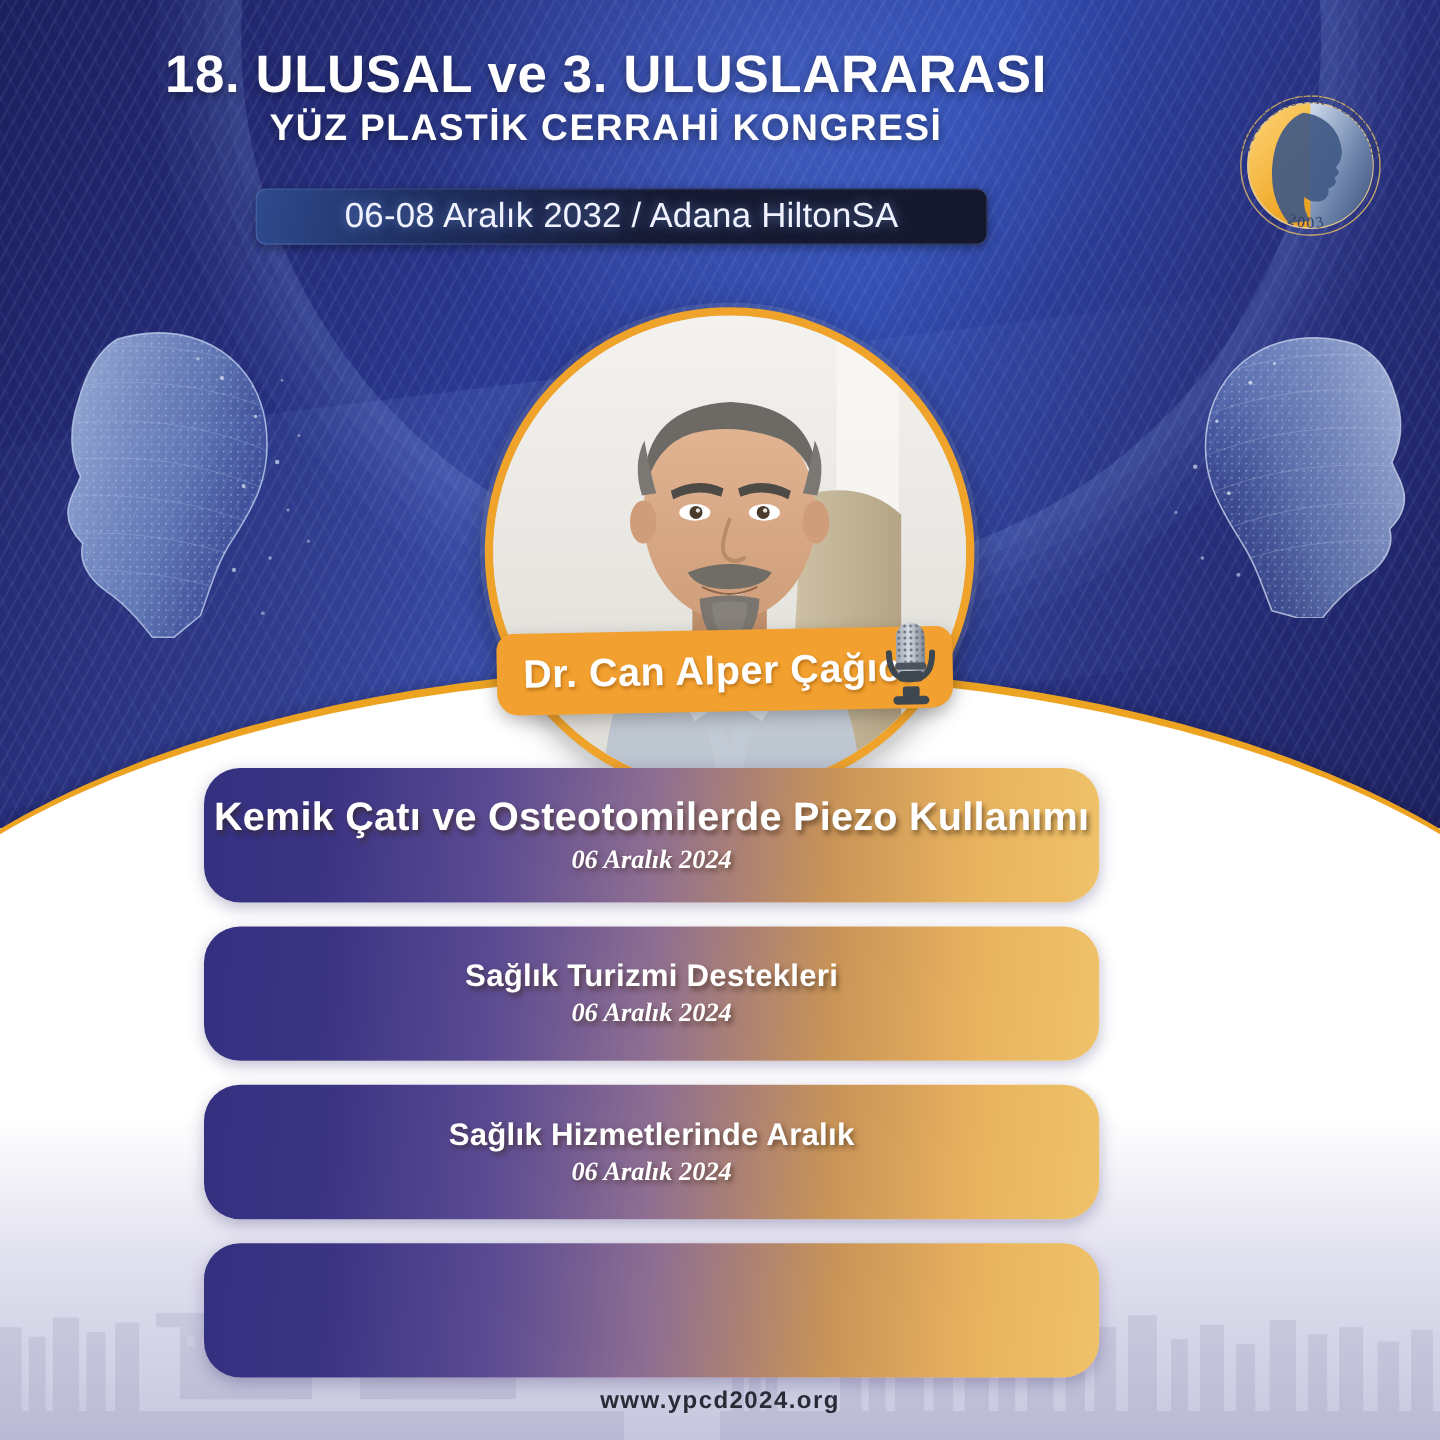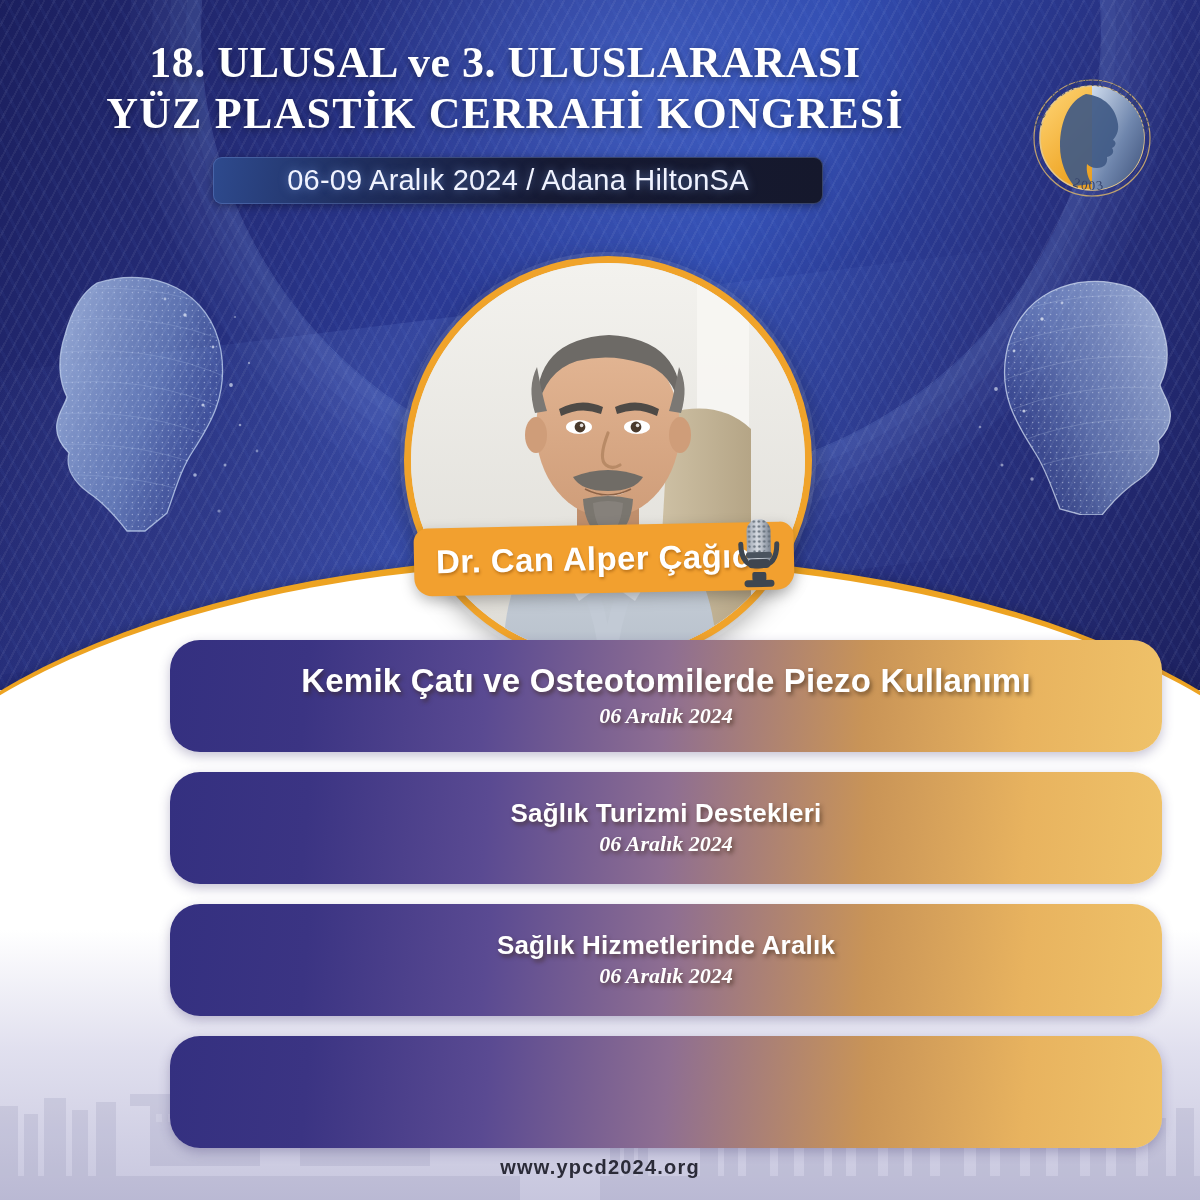--- a/index.html
+++ b/index.html
@@ -62,24 +62,24 @@
   
   .wire{position:absolute;opacity:.85;}
   .wire.left{left:35px;top:255px;width:235px;height:280px;}
   .wire.right{right:10px;top:265px;width:235px;height:250px;transform:scaleX(-1);}
 
   
   .title-wrap{position:absolute;left:0;top:40px;width:1010px;text-align:center;}
   .title-l1,.title-l2{
     color:#ffffff;font-weight:bold;letter-spacing:.5px;
     text-shadow:0 2px 7px rgba(0,0,0,.40);
-    line-height:1.03;white-space:nowrap;font-family:Liberation Serif, serif;
+    line-height:1.03;white-space:nowrap;
   }
   .title-l1{font-size:44px;}
-  .title-l2{font-size:44px;margin-top:6px;letter-spacing:1.2px;}
+  .title-l2{font-size:31px;margin-top:6px;letter-spacing:1.2px;}
 
   .date-badge{
     position:absolute;left:213px;top:157px;width:610px;height:47px;
     border-radius:9px;
     background:linear-gradient(100deg,#2e4a8e 0%,#203062 22%,#161a33 55%,#15182c 100%);
     box-shadow:inset 0 0 0 1px rgba(120,150,220,.35), 0 2px 8px rgba(0,0,0,.35);
     display:flex;align-items:center;justify-content:center;
   }
   .date-badge span{
     color:#f0f3ff;font-size:29px;letter-spacing:.2px;
@@ -125,21 +125,21 @@
   .name-banner .nm{
     color:#ffffff;font-size:33px;font-weight:bold;letter-spacing:.4px;
     margin-left:22px;white-space:nowrap;
     text-shadow:1px 2px 3px rgba(120,60,0,.45);
   }
   .mic{position:absolute;right:8px;top:-8px;width:54px;height:78px;}
 
   
   .cards{position:absolute;left:170px;top:640px;width:872px;}
   .card{
-    position:relative;width:992px;height:112px;border-radius:30px;
+    position:relative;width:746px;height:112px;border-radius:30px;
     margin-bottom:20px;
     background:linear-gradient(95deg,
        #343080 0%, #3b3483 14%, #5a4a92 32%, #8e6e92 50%,
        #c99457 70%, #e8b35f 86%, #efc269 100%);
     box-shadow:0 4px 12px rgba(60,50,110,.30);
     display:flex;flex-direction:column;align-items:center;justify-content:center;
     overflow:hidden;
   }
   .card .c-title{
     color:#ffffff;font-size:26px;font-weight:bold;letter-spacing:.2px;
@@ -276,21 +276,21 @@
         </g>
       </svg>
     </div>
 
     <div class="title-wrap">
       <div class="title-l1">18. ULUSAL ve 3. ULUSLARARASI</div>
       <div class="title-l2">YÜZ PLASTİK CERRAHİ KONGRESİ</div>
     </div>
 
     <div class="date-badge">
-      <span>06-09 Aralık 2024 / Adana HiltonSA</span>
+      <span>06-08 Aralık 2032 / Adana HiltonSA</span>
     </div>
 
     <div class="logo">
       <svg viewBox="0 0 160 160" width="160" height="160">
         <defs>
           <linearGradient id="lgL" x1="0" y1="0" x2="1" y2="1">
             <stop offset="0%" stop-color="#ffd77a"></stop>
               <stop offset="55%" stop-color="#f0a92b"></stop>
             <stop offset="100%" stop-color="#d98f18"></stop>
           </linearGradient>

